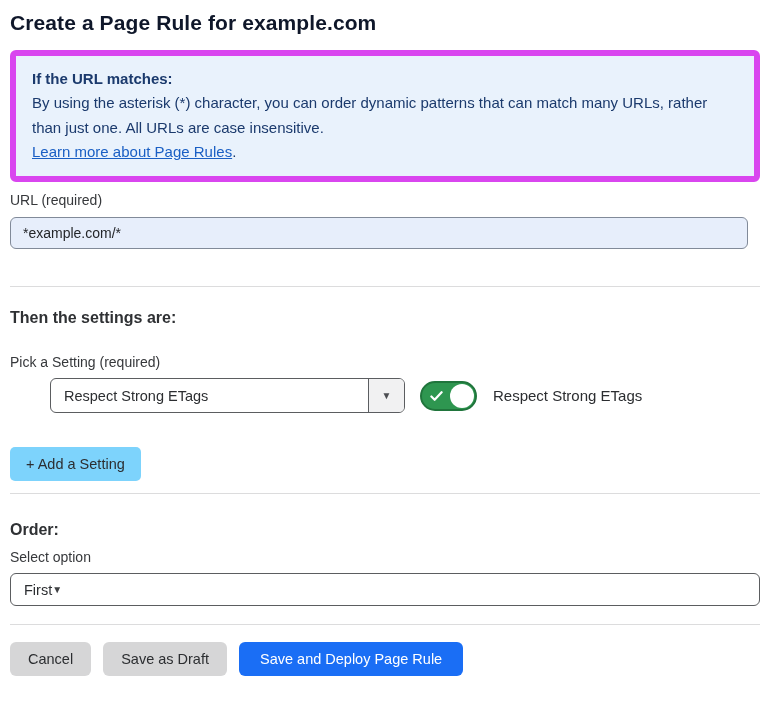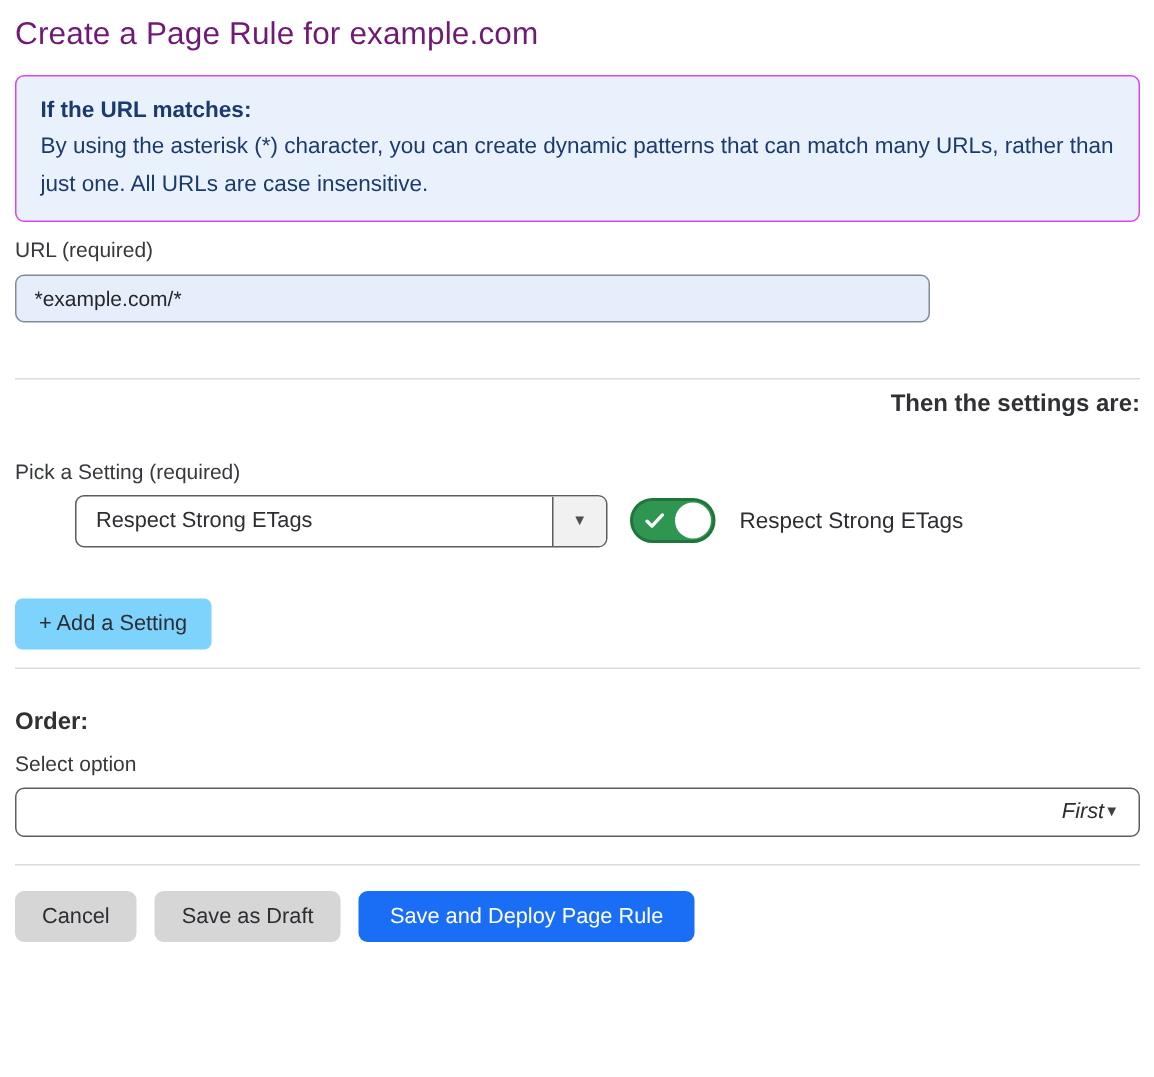--- a/index.html
+++ b/index.html
@@ -10,30 +10,30 @@
     font-family: "Liberation Sans", "DejaVu Sans", sans-serif;
     color: #2b2d30;
     overflow: hidden;
   }
   .container { padding: 0 9px 0 10px; }
 
   
   .page-title {
     margin-top: 11px;
     font-size: 21px;
-    font-weight: 400;
-    color: #701a75;
+    font-weight: 700;
+    color: #0f172a;
     letter-spacing: .1px;
   }
 
   
   .info-box {
     margin-top: 15px;
     background: #e9f2fc;
-    border: 1px solid #d946ef;
+    border: 6px solid #d946ef;
     border-radius: 6px;
     padding: 11px 16px 12px 16px;
     font-size: 15px;
     line-height: 1.62;
     color: #1b3a6d;
   }
   .info-box .info-heading { font-weight: 700; }
   .info-box a.info-link {
     color: #1a5fc4;
     text-decoration: underline;
@@ -41,21 +41,21 @@
   }
 
   
   .field-label {
     margin-top: 10px;
     font-size: 14px;
     color: #36383b;
   }
   .url-input {
     margin-top: 9px;
-    width: 610px;
+    width: 738px;
     height: 32px;
     background: #e7eefb;
     border: 1px solid #818a99;
     border-radius: 6px;
     padding: 0 12px;
     font-size: 14px;
     color: #24262a;
     font-family: "Liberation Sans", "DejaVu Sans", sans-serif;
     outline: none;
   }
@@ -67,21 +67,21 @@
   }
   .divider-1 { margin-top: 37px; }
   .divider-2 { margin-top: 12px; }
   .divider-3 { margin-top: 18px; }
 
   .section-heading {
     font-size: 16px;
     font-weight: 700;
     color: #2f3134;
   }
-  .settings-heading { margin-top: 8px; text-align: right; }
+  .settings-heading { margin-top: 22px; }
   .order-heading { margin-top: 27px; }
 
   .picker-label { margin-top: 27px; }
 
   
   .settings-row {
     margin-top: 8px;
     display: flex;
     align-items: center;
     margin-left: 40px;
@@ -169,26 +169,25 @@
   
   .order-select {
     margin-top: 8px;
     width: 750px;
     height: 33px;
     border: 1px solid #5b5d60;
     border-radius: 6px;
     background: #ffffff;
     display: flex;
     align-items: center;
-    justify-content: flex-end;
+    justify-content: flex-start;
     padding: 0 13px;
     font-size: 14.5px;
     color: #2c2e31;
     cursor: pointer;
-    font-style: italic;
   }
   .order-select .select-arrow { color: #3f4144; font-size: 10px; }
 
   .help-text {
     margin-top: 7px;
     width: 750px;
     font-size: 14.5px;
     line-height: 1.55;
     color: #3a3c3f;
   }
@@ -213,21 +212,22 @@
 </style>
 </head>
 <body>
 
 <div class="container">
 
   <h1 class="page-title">Create a Page Rule for example.com</h1>
 
   <div class="info-box">
     <div class="info-heading">If the URL matches:</div>
-    <div>By using the asterisk (*) character, you can create dynamic patterns that can match many URLs, rather than just one. All URLs are case insensitive.</div>
+    <div>By using the asterisk (*) character, you can order dynamic patterns that can match many URLs, rather than just one. All URLs are case insensitive.</div>
+    <div><a class="info-link">Learn more about Page Rules</a><span>.</span></div>
   </div>
 
   <div class="field-label">URL (required)</div>
   <input class="url-input" type="text" value="*example.com/*" style="">
 
   <hr class="divider divider-1">
 
   <div class="section-heading settings-heading">Then the settings are:</div>
 
   <div class="field-label picker-label">Pick a Setting (required)</div>

